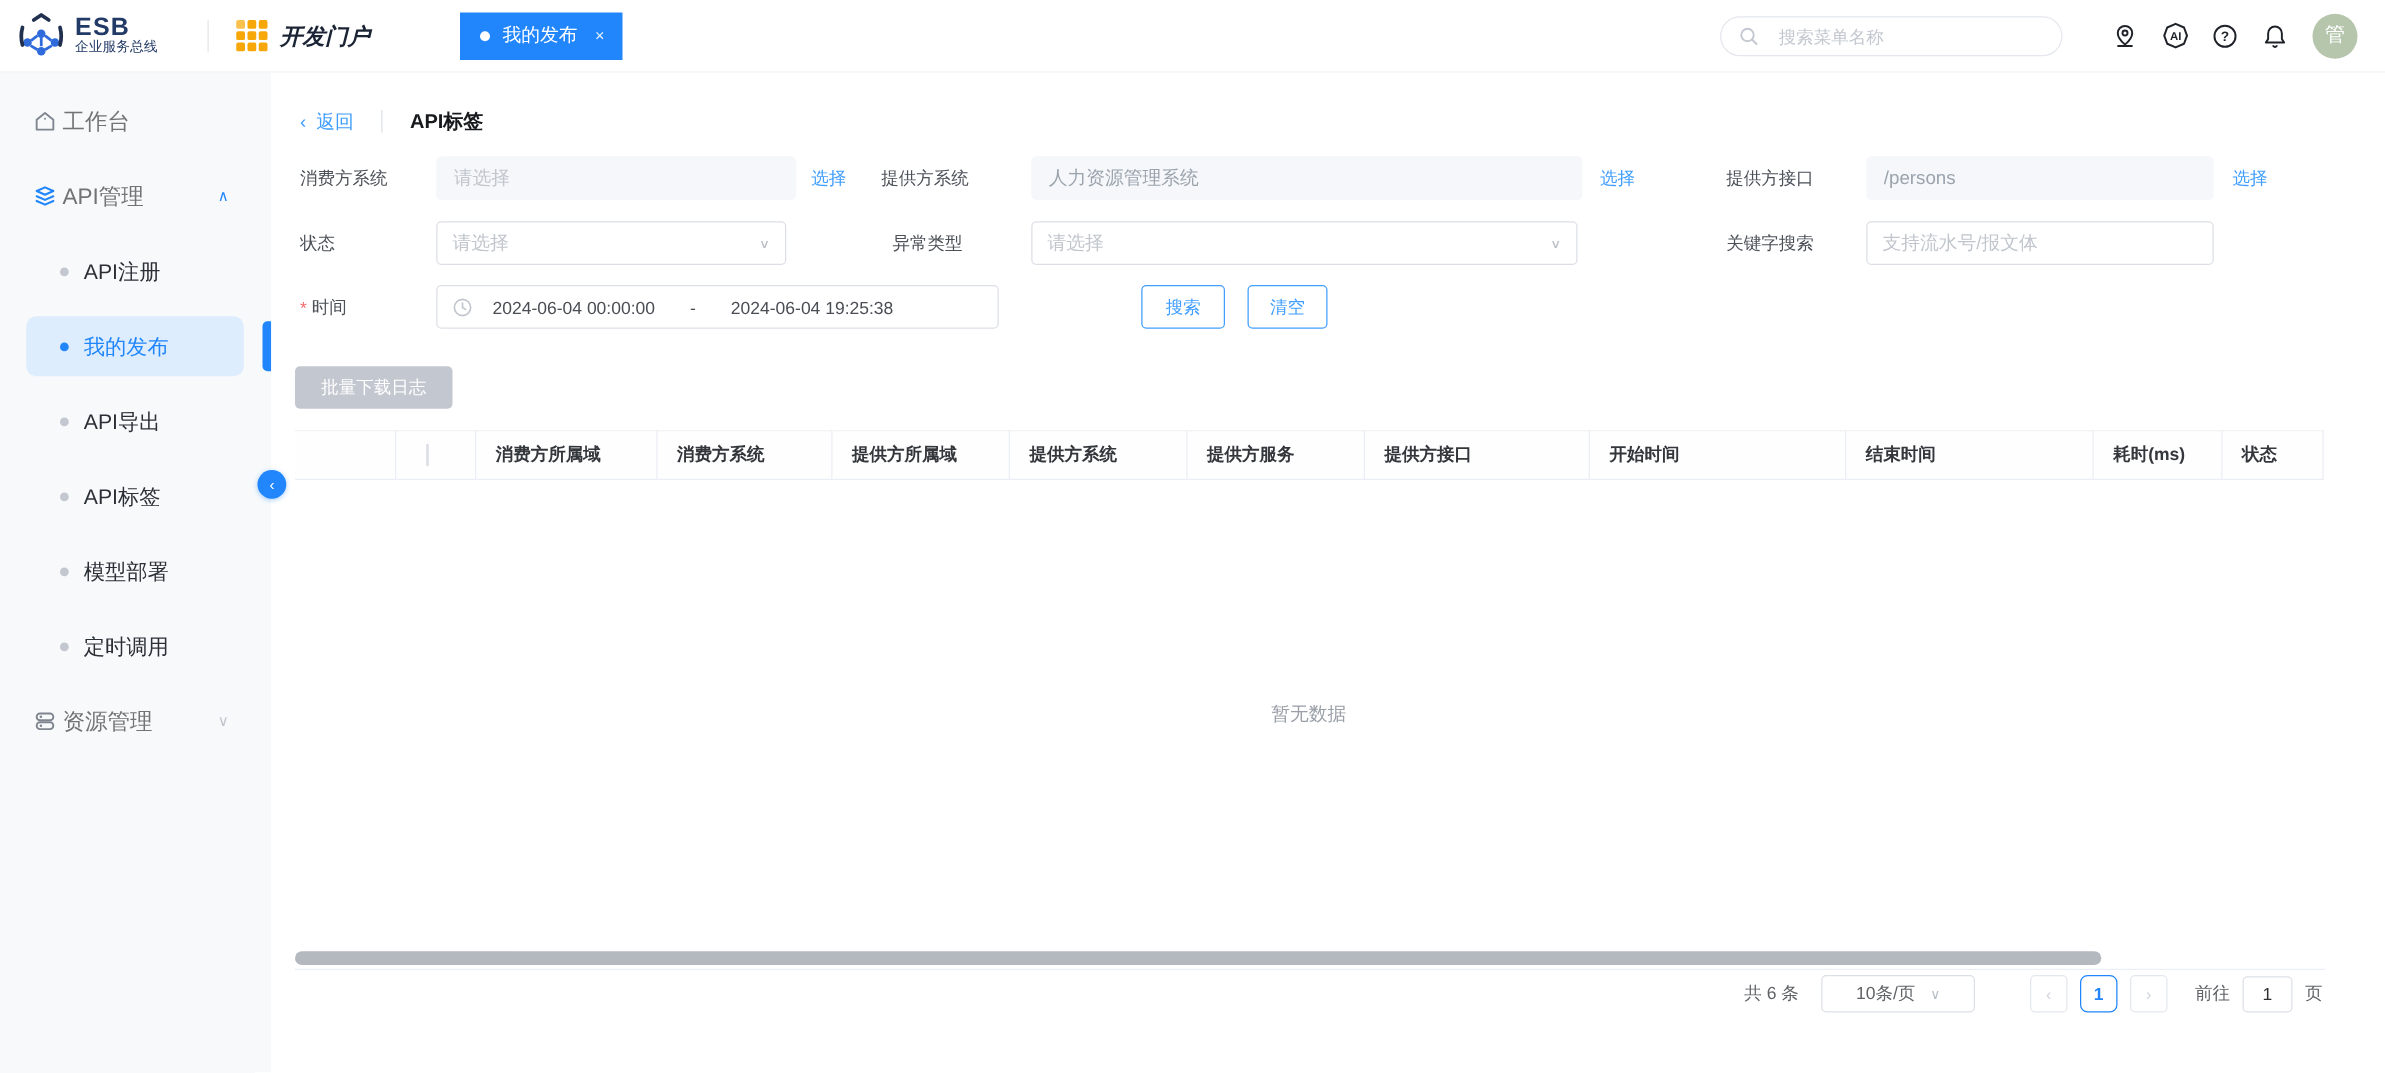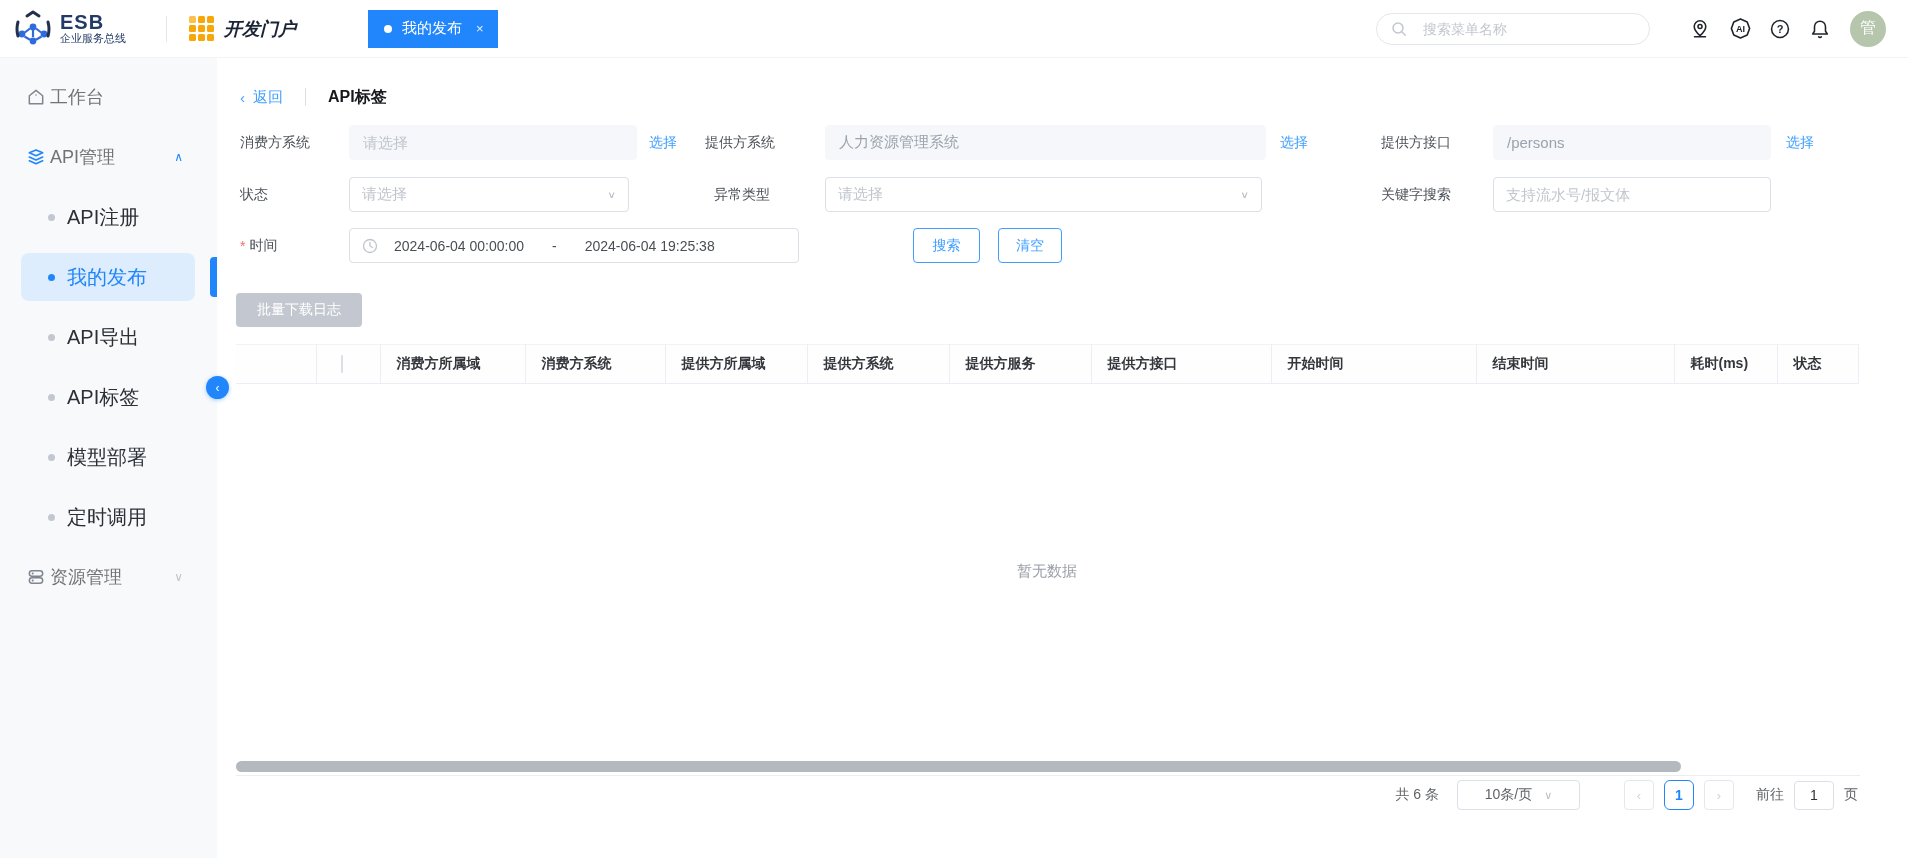--- a/index.html
+++ b/index.html
@@ -36,21 +36,21 @@
 
   
   .sidebar { position:absolute; top:57px; left:0; width:217px; height:801px; background:#f7f9fb; padding-top:16px; }
   .side-item { position:relative; height:48px; margin:0 0 12px 0; display:flex; align-items:center; cursor:pointer; }
   .side-item .ic { width:20px; margin-left:26px; display:flex; justify-content:center; color:#7d848e; }
   .side-item .lbl { margin-left:4px; font-size:18px; color:#737373; }
   .side-item .chev { margin-left:auto; margin-right:34px; font-size:12px; color:#c0c4cc; }
   .side-item .chev.up { color:#2186fb; }
   .sub-item { position:relative; height:48px; margin-bottom:12px; display:flex; align-items:center; cursor:pointer; }
   .sub-dot { width:7px; height:7px; border-radius:50%; background:#c3c7cf; margin-left:48px; }
-  .sub-lbl { margin-left:12px; font-size:20px; color:#2b2f36; }
+  .sub-lbl { margin-left:12px; font-size:17px; color:#2b2f36; }
   .sub-item.active { }
   .sub-item.active .hl { position:absolute; left:21px; right:22px; top:0; bottom:0; background:#ddedfd; border-radius:8px; }
   .sub-item.active .sub-dot { background:#2186fb; position:relative; }
   .sub-item.active .sub-lbl { color:#2186fb; position:relative; }
   .side-rail { position:absolute; right:0; top:4px; width:7px; height:40px; background:#2186fb; border-radius:4px 0 0 4px; }
   .collapse-toggle { position:absolute; left:206px; top:376px; width:23px; height:23px; border-radius:50%;
                      background:#2186fb; color:#fff; display:flex; align-items:center; justify-content:center;
                      font-size:12px; cursor:pointer; z-index:6; box-shadow:0 1px 4px rgba(33,134,251,.4); }
 
   

